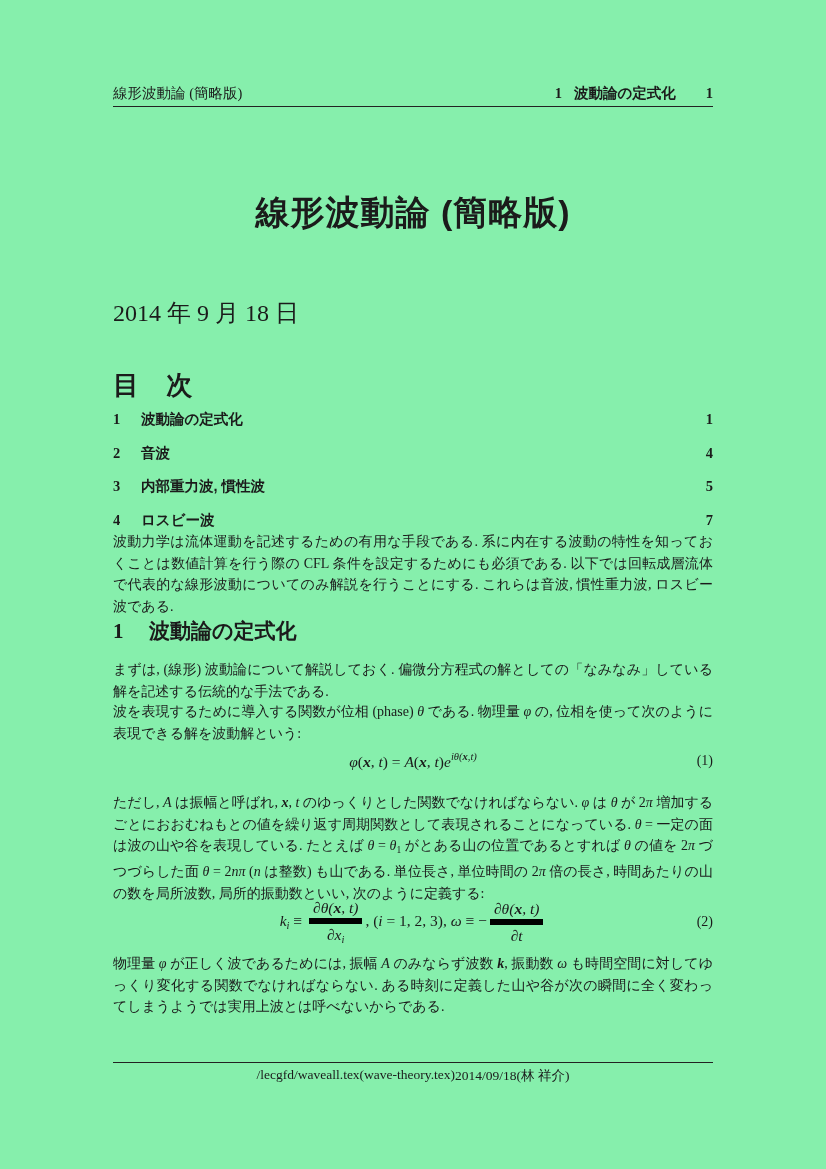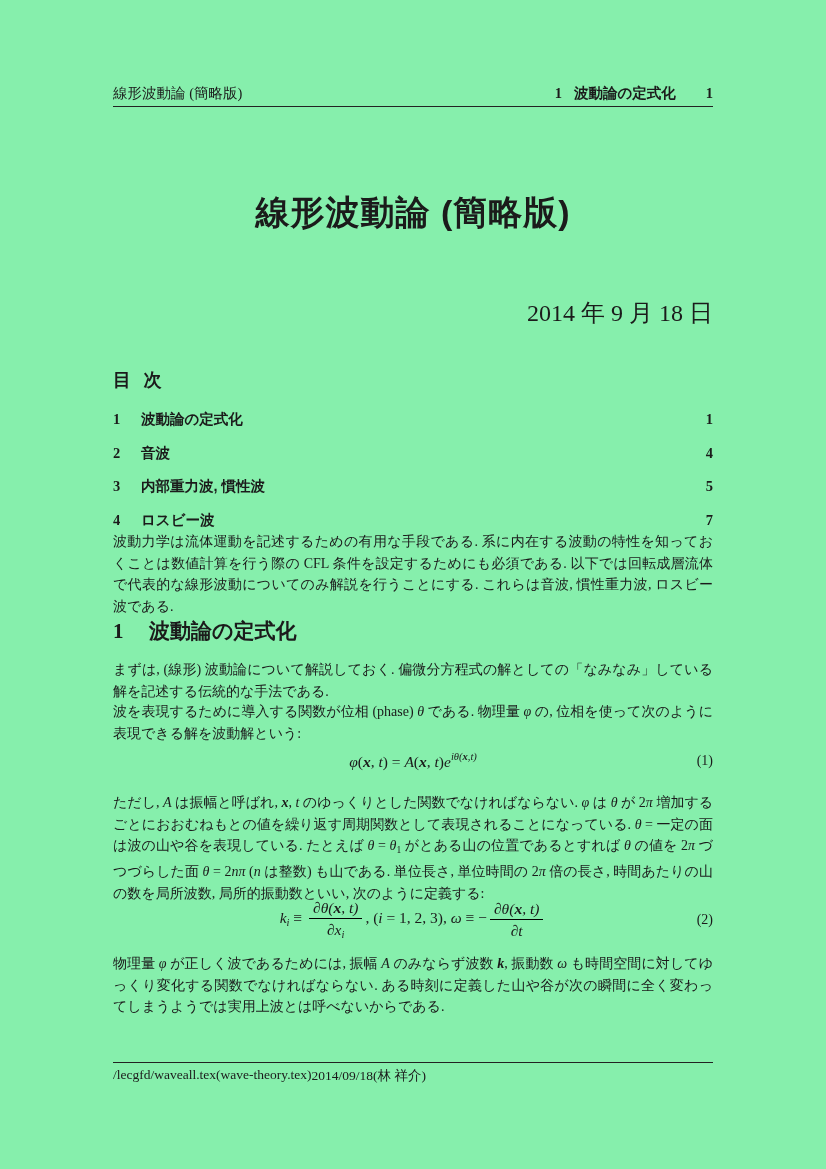--- a/index.html
+++ b/index.html
@@ -23,26 +23,26 @@
   .rh-page{font-weight:bold;margin-left:30px;}
   .header-rule{top:106px;border-top:1.2px solid #222;height:0;}
 
   
   .doc-title{
     top:190px;text-align:center;margin:0;
     font-family:"Liberation Sans","DejaVu Sans",sans-serif;
     font-weight:bold;font-size:34px;letter-spacing:1px;
   }
   .doc-author{top:261px;text-align:center;font-size:19px;}
-  .doc-date{top:297px;text-align:right;font-size:24px;}
+  .doc-date{top:297px;text-align:left;font-size:24px;}
 
   
   .toc-heading{
-    top:368px;margin:0;font-size:18px;word-spacing:0.45em;
-    font-family:Liberation Serif, serif;font-weight:bold;
+    top:368px;margin:0;font-size:26px;word-spacing:0.45em;
+    font-family:Liberation Mono, monospace;font-weight:bold;
   }
   .toc{top:410px;}
   .toc-row{display:flex;align-items:baseline;height:33.5px;font-size:14.5px;}
   .toc-num{font-weight:bold;width:28px;flex:0 0 28px;}
   .toc-label{font-family:"Liberation Sans","DejaVu Sans",sans-serif;font-weight:bold;}
   .toc-page{margin-left:auto;font-weight:bold;}
 
   
   .body-text{
     margin:0;font-size:14px;line-height:21.5px;
@@ -66,25 +66,25 @@
   .eq1{top:751px;}
   .eq2{top:898px;}
   .eq-body{display:inline-block;}
   .eq-tag{position:absolute;right:0;top:50%;transform:translateY(-50%);font-size:14px;}
   .mi{font-style:italic;}
   .mb{font-weight:bold;}
   .msub{font-size:68%;vertical-align:-0.3em;}
   .msup{font-size:68%;vertical-align:0.62em;}
   .frac{display:inline-block;vertical-align:middle;margin:0 3px;line-height:1.25;}
   .fnum{display:block;padding:0 4px 1px;}
-  .fden{display:block;border-top:1px solid #000000;padding:1px 4px 0;font-family:Liberation Serif, serif;}
+  .fden{display:block;border-top:6px solid #000000;padding:1px 4px 0;font-family:Liberation Serif, serif;}
 
   
   .footer-rule{top:1062px;border-top:1.2px solid #222;height:0;}
-  .running-footer{top:1067px;display:flex;justify-content:flex-start;font-size:13.5px;}
+  .running-footer{top:1067px;display:flex;justify-content:center;font-size:13.5px;}
 </style>
 </head>
 <body>
 
 <div class="page">
 
   <div class="abs running-header">
     <span class="rh-left">線形波動論 (簡略版)</span>
     <span class="rh-right">
       <span class="rh-num">1</span>

